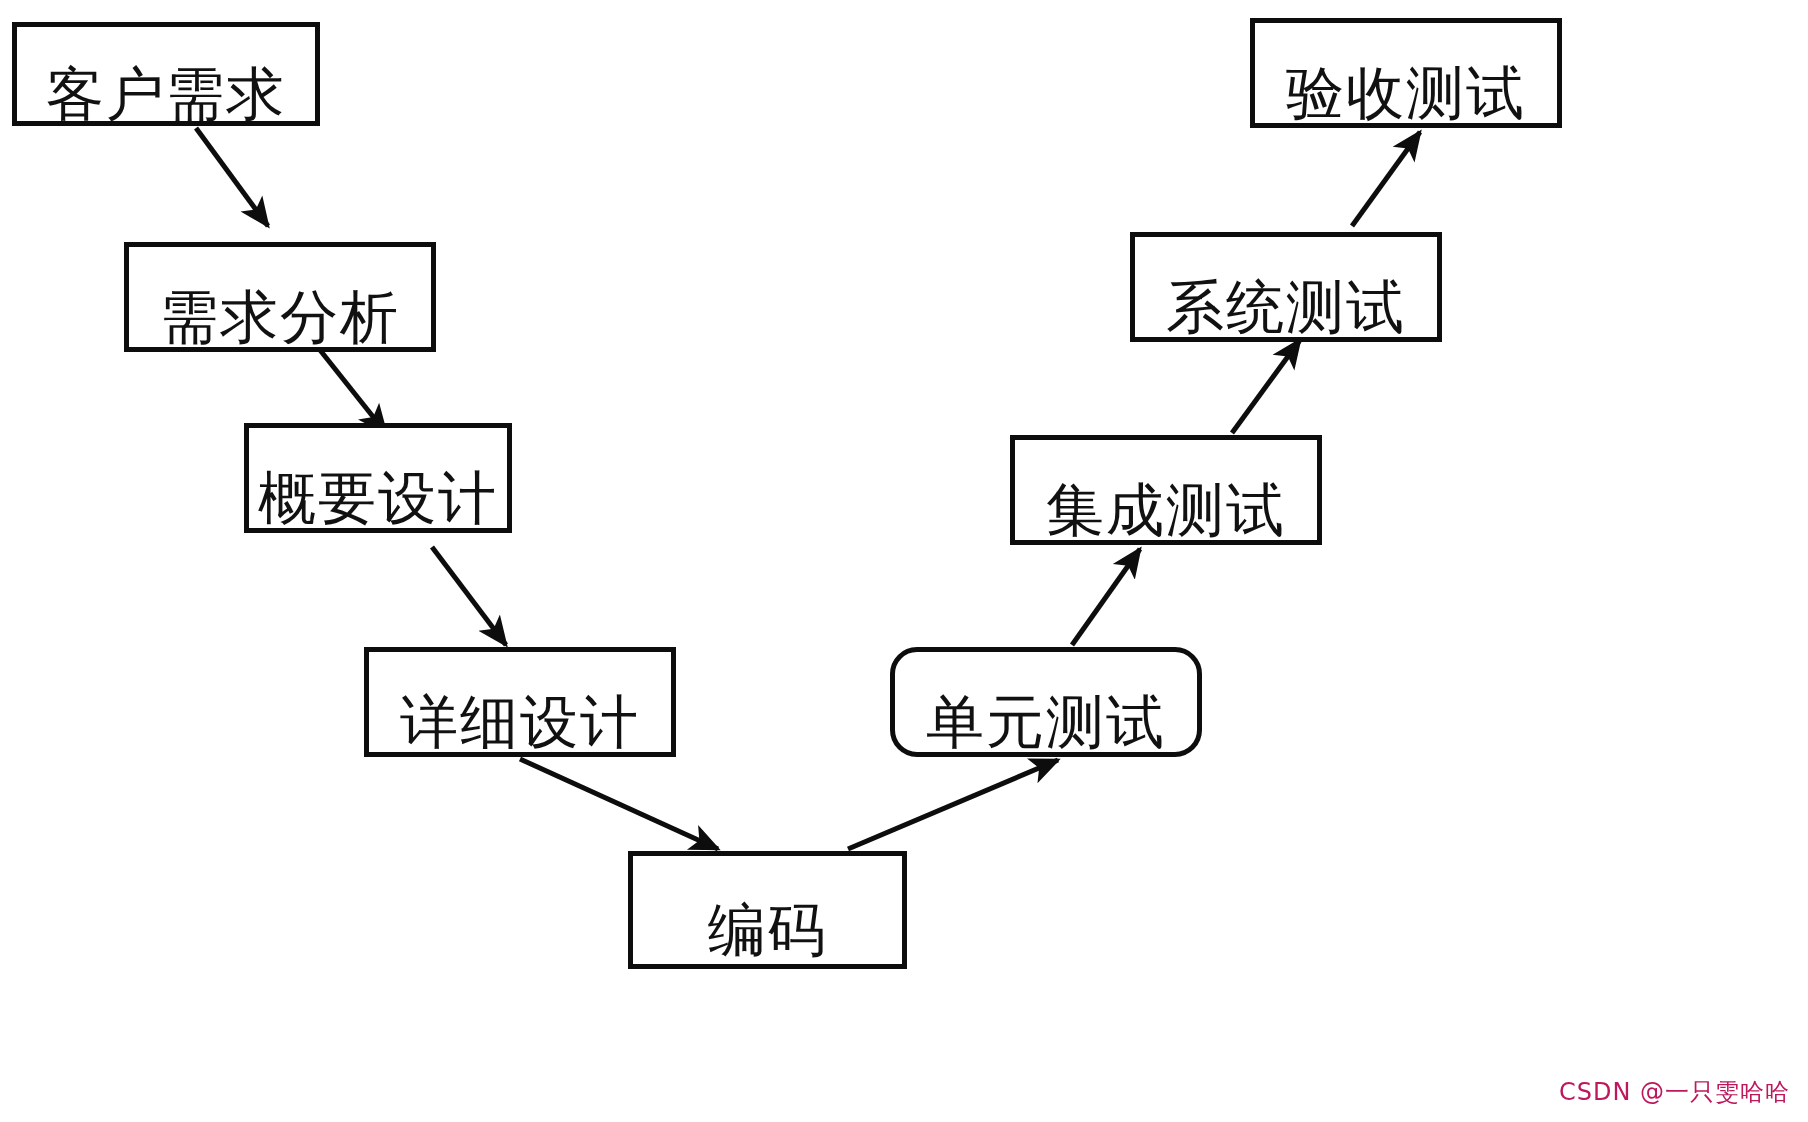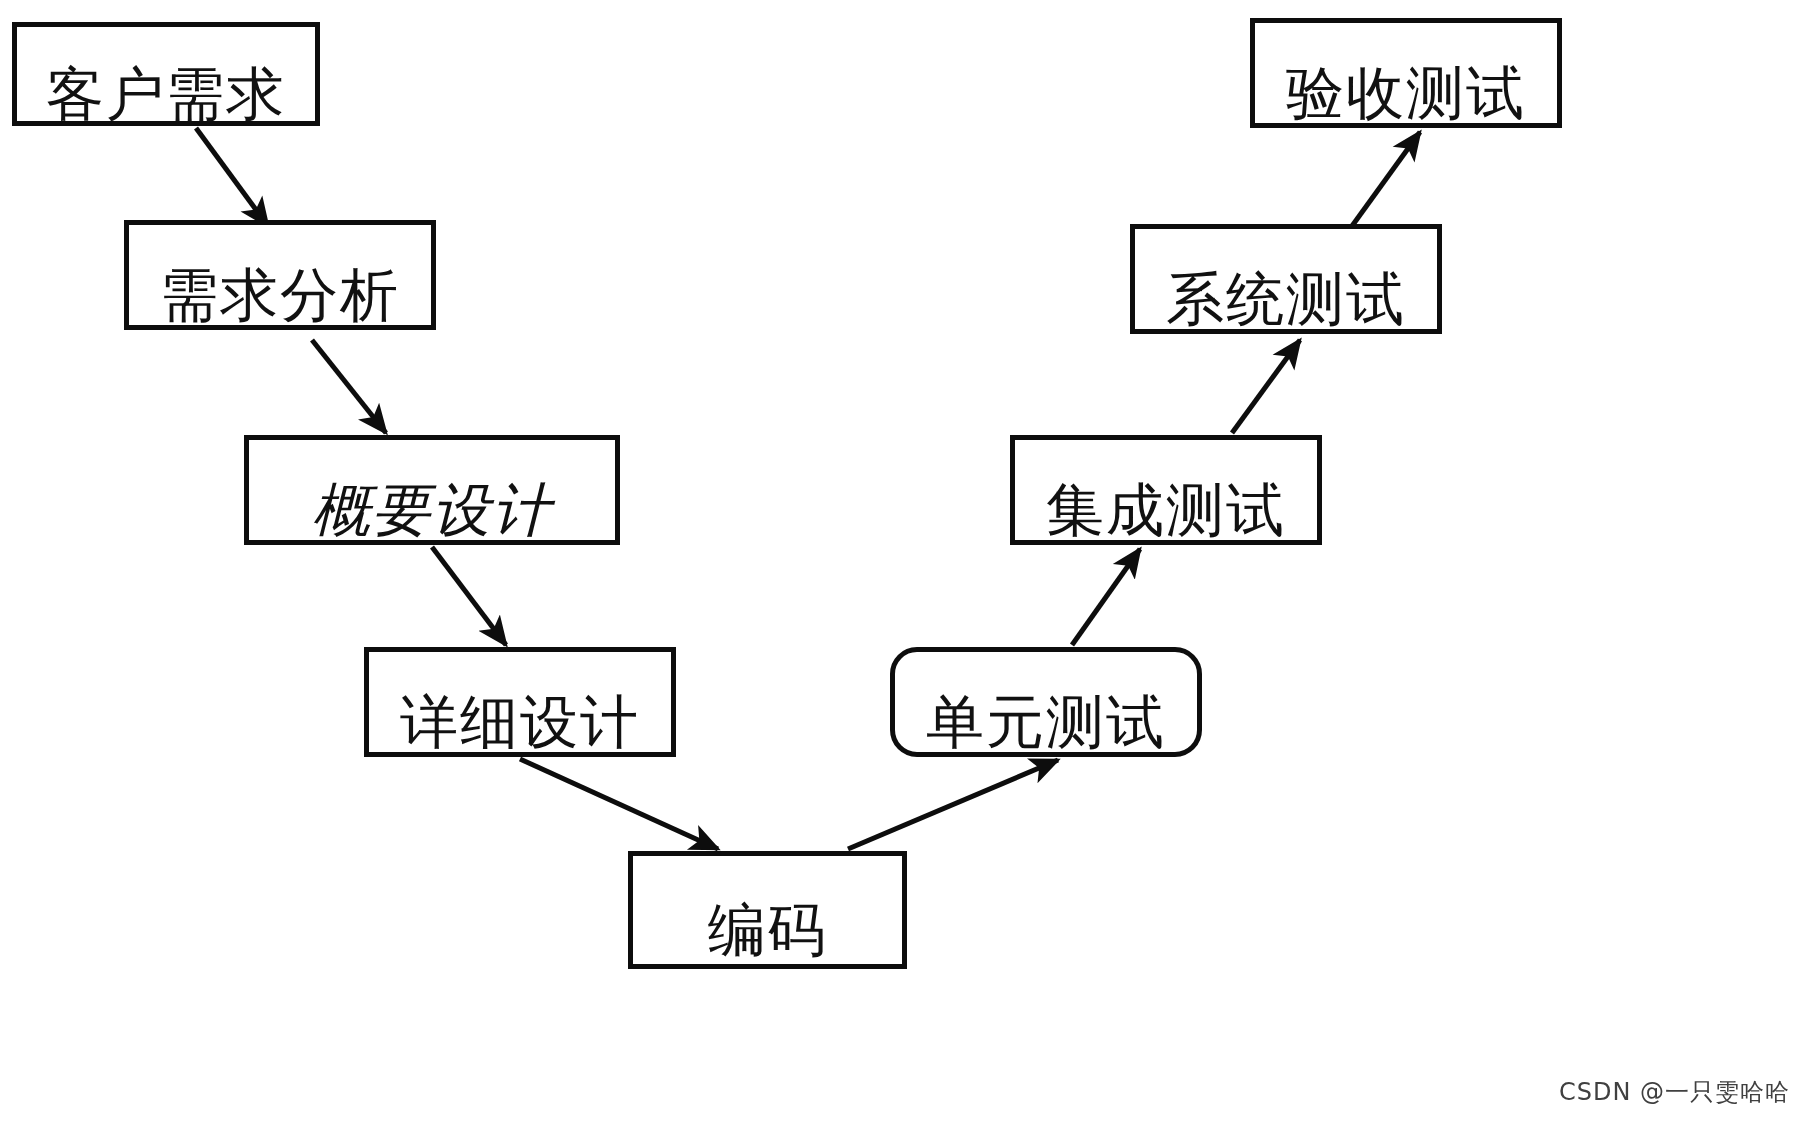--- a/index.html
+++ b/index.html
@@ -76,47 +76,47 @@
         <line x1="1072" y1="645" x2="1140" y2="549" stroke="#0d0d0d" stroke-width="5" marker-end="url(#arrowhead)"></line>
         <line x1="1232" y1="433" x2="1300" y2="340" stroke="#0d0d0d" stroke-width="5" marker-end="url(#arrowhead)"></line>
         <line x1="1352" y1="226" x2="1420" y2="132" stroke="#0d0d0d" stroke-width="5" marker-end="url(#arrowhead)"></line>
       </g>
   </svg>
 
   <div class="node" style="left: 12px; top: 22px; width: 308px; height: 104px; border-color: rgb(13, 13, 13);">
     <span class="node-label">客户需求</span>
   </div>
 
-  <div class="node" style="left: 124px; top: 220px; width: 312px; height: 110px; border-color: rgb(13, 13, 13);">
+  <div class="node" style="left: 124px; top: 242px; width: 312px; height: 110px; border-color: rgb(13, 13, 13);">
     <span class="node-label">需求分析</span>
   </div>
 
-  <div class="node" style="left: 244px; top: 435px; width: 376px; height: 110px; border-color: rgb(13, 13, 13); font-style: italic;">
+  <div class="node" style="left: 244px; top: 423px; width: 268px; height: 110px; border-color: rgb(13, 13, 13);">
     <span class="node-label">概要设计</span>
   </div>
 
   <div class="node" style="left: 364px; top: 647px; width: 312px; height: 110px; border-color: rgb(13, 13, 13);">
     <span class="node-label">详细设计</span>
   </div>
 
   <div class="node" style="left: 628px; top: 851px; width: 279px; height: 118px; border-color: rgb(13, 13, 13);">
     <span class="node-label">编码</span>
   </div>
 
   <div class="node" style="left: 890px; top: 647px; width: 312px; height: 110px; border-color: rgb(13, 13, 13); border-radius: 27px;">
     <span class="node-label">单元测试</span>
   </div>
 
   <div class="node" style="left: 1010px; top: 435px; width: 312px; height: 110px; border-color: rgb(13, 13, 13);">
     <span class="node-label">集成测试</span>
   </div>
 
-  <div class="node" style="left: 1130px; top: 224px; width: 312px; height: 110px; border-color: rgb(13, 13, 13);">
+  <div class="node" style="left: 1130px; top: 232px; width: 312px; height: 110px; border-color: rgb(13, 13, 13);">
     <span class="node-label">系统测试</span>
   </div>
 
   <div class="node" style="left: 1250px; top: 18px; width: 312px; height: 110px; border-color: rgb(13, 13, 13);">
     <span class="node-label">验收测试</span>
   </div>
 
-  <div class="watermark" style="color: #404040;">CSDN @一只雯哈哈</div>
+  <div class="watermark" style="color: #be185d;">CSDN @一只雯哈哈</div>
 
 </div>
 
 </body></html>

